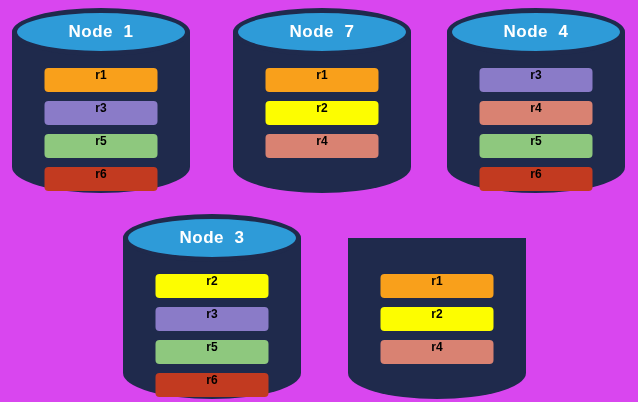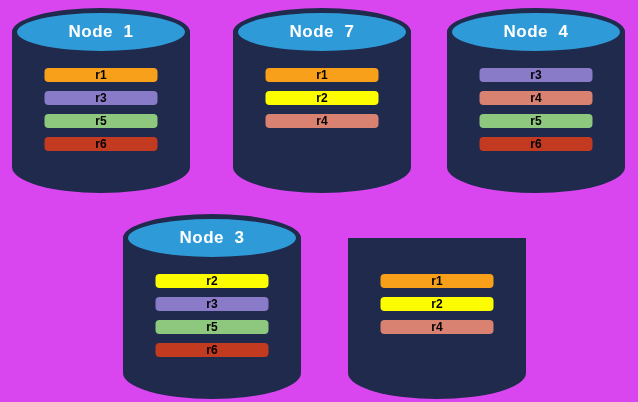--- a/index.html
+++ b/index.html
@@ -56,21 +56,21 @@
   }
   .bars {
     position: absolute;
     top: 60px;
     left: 50%;
     transform: translateX(-50%);
     width: 113px;
     z-index: 3;
   }
   .bar {
-    height: 14px;
+    height: 24px;
     line-height: 14px;
     margin-bottom: 9px;
     border-radius: 4px;
     text-align: center;
     font-size: 12px;
     font-weight: bold;
     color: #000000;
   }
 </style>
 </head>

